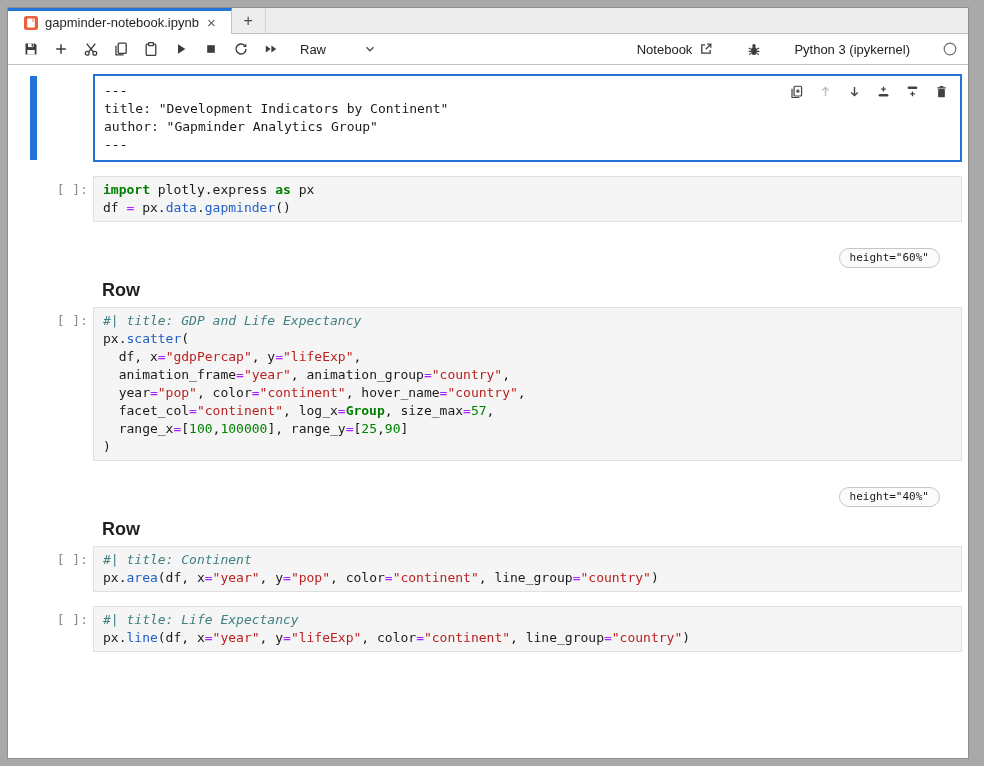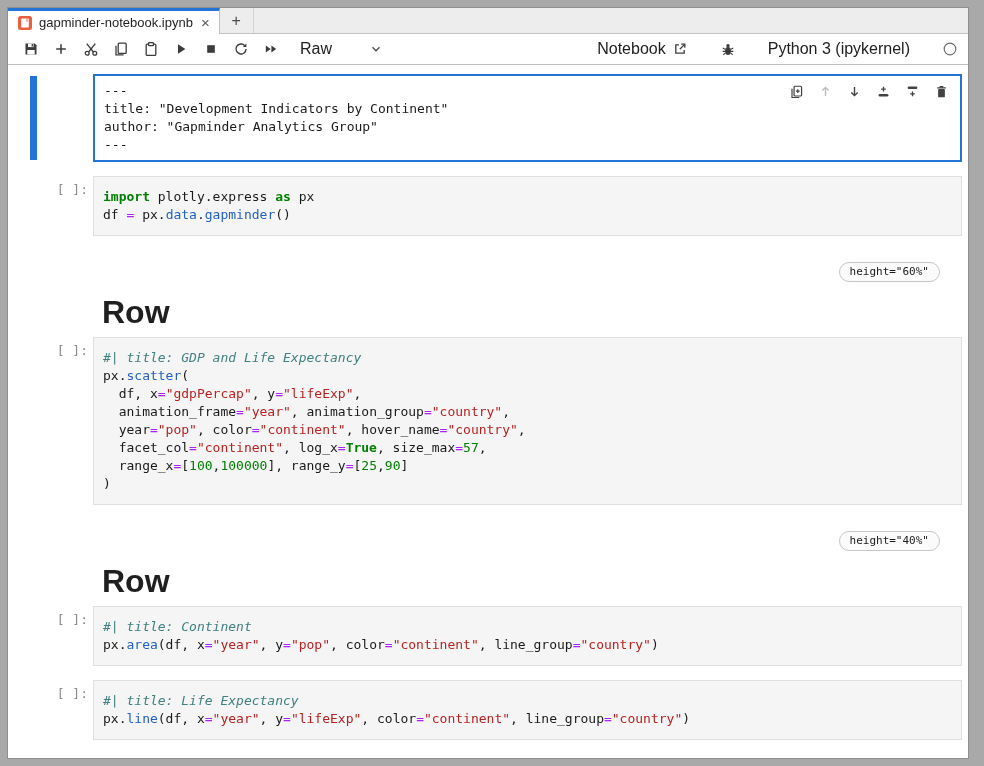--- a/index.html
+++ b/index.html
@@ -2,42 +2,42 @@
 <html><head>
 <meta charset="utf-8">
 <style>
   html,body{margin:0;padding:0;}
   body{font-family:"Liberation Sans",sans-serif;}
   .frame{width:984px;height:766px;background:#a9a9a9;box-sizing:border-box;padding:8px 16px 8px 8px;}
   .window{width:100%;height:100%;background:#fff;display:flex;flex-direction:column;overflow:hidden;outline:1px solid #8f8f8f;}
 
   
   .tabbar{height:25px;background:#ededed;display:flex;align-items:stretch;border-bottom:1px solid #c2c2c2;overflow:visible;flex:none;}
-  .tab{display:flex;align-items:center;gap:6px;padding:0 9px;background:#fff;border-top:3px solid #2374d6;border-right:1px solid #c2c2c2;margin-bottom:-1px;z-index:2;font-size:13px;color:#1f1f1f;cursor:default;}
+  .tab{display:flex;align-items:center;gap:6px;padding:0 15px;background:#fff;border-top:3px solid #2374d6;border-right:1px solid #c2c2c2;margin-bottom:-1px;z-index:2;font-size:13px;color:#1f1f1f;cursor:default;}
   .tab-title{white-space:nowrap;}
   .tab-close{color:#5a5a5a;font-size:15px;line-height:1;margin-left:2px;}
   .tab-plus{width:33px;display:flex;align-items:center;justify-content:center;font-size:16px;color:#4a4a4a;border-right:1px solid #d4d4d4;}
   .tab-icon svg{width:15px;height:15px;display:block;}
 
   
-  .toolbar{height:30px;display:flex;align-items:center;padding:0 10px 0 8px;border-bottom:1px solid #c2c2c2;background:#fff;font-size:16px;color:#212121;flex:none;}
+  .toolbar{height:30px;display:flex;align-items:center;padding:0 10px 0 8px;border-bottom:1px solid #c2c2c2;background:#fff;font-size:13px;color:#212121;flex:none;}
   .tb-left{display:flex;align-items:center;}
   .tb-icon{width:30px;height:26px;display:flex;align-items:center;justify-content:center;color:#3c3c3c;}
   .icon svg{width:16px;height:16px;display:block;}
   .tb-celltype{display:flex;align-items:center;margin-left:14px;color:#212121;}
   .tb-celltype .chev{margin-left:36px;color:#4a4a4a;display:flex;}
   .tb-right{margin-left:auto;display:flex;align-items:center;gap:32px;color:#212121;}
   .tb-notebook{display:flex;align-items:center;gap:6px;}
   .tb-right .icon{color:#3c3c3c;display:flex;}
 
   
   .notebook{flex:1;overflow:hidden;padding:9px 6px 0 0;background:#fff;position:relative;}
   .cell-row{display:flex;margin-bottom:14px;position:relative;}
   .prompt{width:85px;flex:none;text-align:right;padding:6px 5px 0 0;font-family:"DejaVu Sans Mono","Liberation Mono",monospace;font-size:13px;color:#8a8a8a;box-sizing:border-box;}
-  .cell-box{flex:1;font-family:"DejaVu Sans Mono","Liberation Mono",monospace;font-size:13px;line-height:18px;padding:11px 9px;box-sizing:border-box;color:#1a1a1a;}
+  .cell-box{flex:1;font-family:"DejaVu Sans Mono","Liberation Mono",monospace;font-size:13px;line-height:18px;padding:4px 9px;box-sizing:border-box;color:#1a1a1a;}
   .cell-box.code{background:#f5f5f5;border:1px solid #e0e0e0;}
   .cell-box.raw-selected{background:#fff;border:2px solid #2374d6;position:relative;padding:6px 9px;}
   .sel-bar{position:absolute;left:22px;top:2px;bottom:2px;width:7px;background:#2374d6;}
   .cell-toolbar{position:absolute;top:5px;right:8px;display:flex;gap:8px;}
   .ct-icon{width:21px;height:20px;display:flex;align-items:center;justify-content:center;color:#424242;}
   .ct-icon svg{width:15px;height:15px;}
   .ct-icon.disabled{color:#bdbdbd;}
   .line{white-space:pre;min-height:18px;}
 
   
@@ -46,21 +46,21 @@
   .tk-op{color:#aa22ff;}
   .tk-st{color:#ba2121;}
   .tk-nu{color:#008000;}
   .tk-cm{color:#408080;font-style:italic;}
   .tk-fn{color:#2160c4;}
 
   
   .md-row{margin-bottom:0;}
   .md-content{flex:1;position:relative;padding:14px 0 6px 9px;}
   .badge{position:absolute;top:12px;right:22px;border:1px solid #c6c6c6;border-radius:11px;background:#fbfbfb;padding:2px 10px 3px;font-family:"DejaVu Sans Mono","Liberation Mono",monospace;font-size:11px;color:#1a1a1a;white-space:nowrap;}
-  .row-heading{margin:30px 0 0 0;font-size:32px;font-weight:700;color:#1f1f1f;font-family:"Liberation Sans",sans-serif;}
+  .row-heading{margin:30px 0 0 0;font-size:18px;font-weight:700;color:#1f1f1f;font-family:"Liberation Sans",sans-serif;}
 </style>
 </head>
 <body>
 
 <div class="frame">
   <div class="window">
 
     <div class="tabbar">
       <div class="tab">
         <span class="tab-icon icon">
@@ -231,21 +231,21 @@
           </div>
         </div>
         <div class="cell-row">
           <div class="prompt">[ ]:</div>
           <div class="cell-box code">
             <div class="line"><span class="tk-cm">#| title: GDP and Life Expectancy</span></div>
             <div class="line"><span class="tk-pl">px.</span><span class="tk-fn">scatter</span><span class="tk-pl">(</span></div>
             <div class="line"><span class="tk-pl">  df, x</span><span class="tk-op">=</span><span class="tk-st">"gdpPercap"</span><span class="tk-pl">, y</span><span class="tk-op">=</span><span class="tk-st">"lifeExp"</span><span class="tk-pl">,</span></div>
             <div class="line"><span class="tk-pl">  animation_frame</span><span class="tk-op">=</span><span class="tk-st">"year"</span><span class="tk-pl">, animation_group</span><span class="tk-op">=</span><span class="tk-st">"country"</span><span class="tk-pl">,</span></div>
             <div class="line"><span class="tk-pl">  year</span><span class="tk-op">=</span><span class="tk-st">"pop"</span><span class="tk-pl">, color</span><span class="tk-op">=</span><span class="tk-st">"continent"</span><span class="tk-pl">, hover_name</span><span class="tk-op">=</span><span class="tk-st">"country"</span><span class="tk-pl">,</span></div>
-            <div class="line"><span class="tk-pl">  facet_col</span><span class="tk-op">=</span><span class="tk-st">"continent"</span><span class="tk-pl">, log_x</span><span class="tk-op">=</span><span class="tk-kw">True</span><span class="tk-pl">, size_max</span><span class="tk-op">=</span><span class="tk-nu">57</span><span class="tk-pl">,</span></div>
+            <div class="line"><span class="tk-pl">  facet_col</span><span class="tk-op">=</span><span class="tk-st">"continent"</span><span class="tk-pl">, log_x</span><span class="tk-op">=</span><span class="tk-kw">Group</span><span class="tk-pl">, size_max</span><span class="tk-op">=</span><span class="tk-nu">57</span><span class="tk-pl">,</span></div>
             <div class="line"><span class="tk-pl">  range_x</span><span class="tk-op">=</span><span class="tk-pl">[</span><span class="tk-nu">100</span><span class="tk-pl">,</span><span class="tk-nu">100000</span><span class="tk-pl">]</span><span class="tk-pl">, range_y</span><span class="tk-op">=</span><span class="tk-pl">[</span><span class="tk-nu">25</span><span class="tk-pl">,</span><span class="tk-nu">90</span><span class="tk-pl">]</span></div>
             <div class="line"><span class="tk-pl">)</span></div>
           </div>
         </div>
         <div class="cell-row md-row">
           <div class="prompt"></div>
           <div class="md-content">
             <span class="badge">height="40%"</span>
             <h2 class="row-heading">Row</h2>
           </div>

